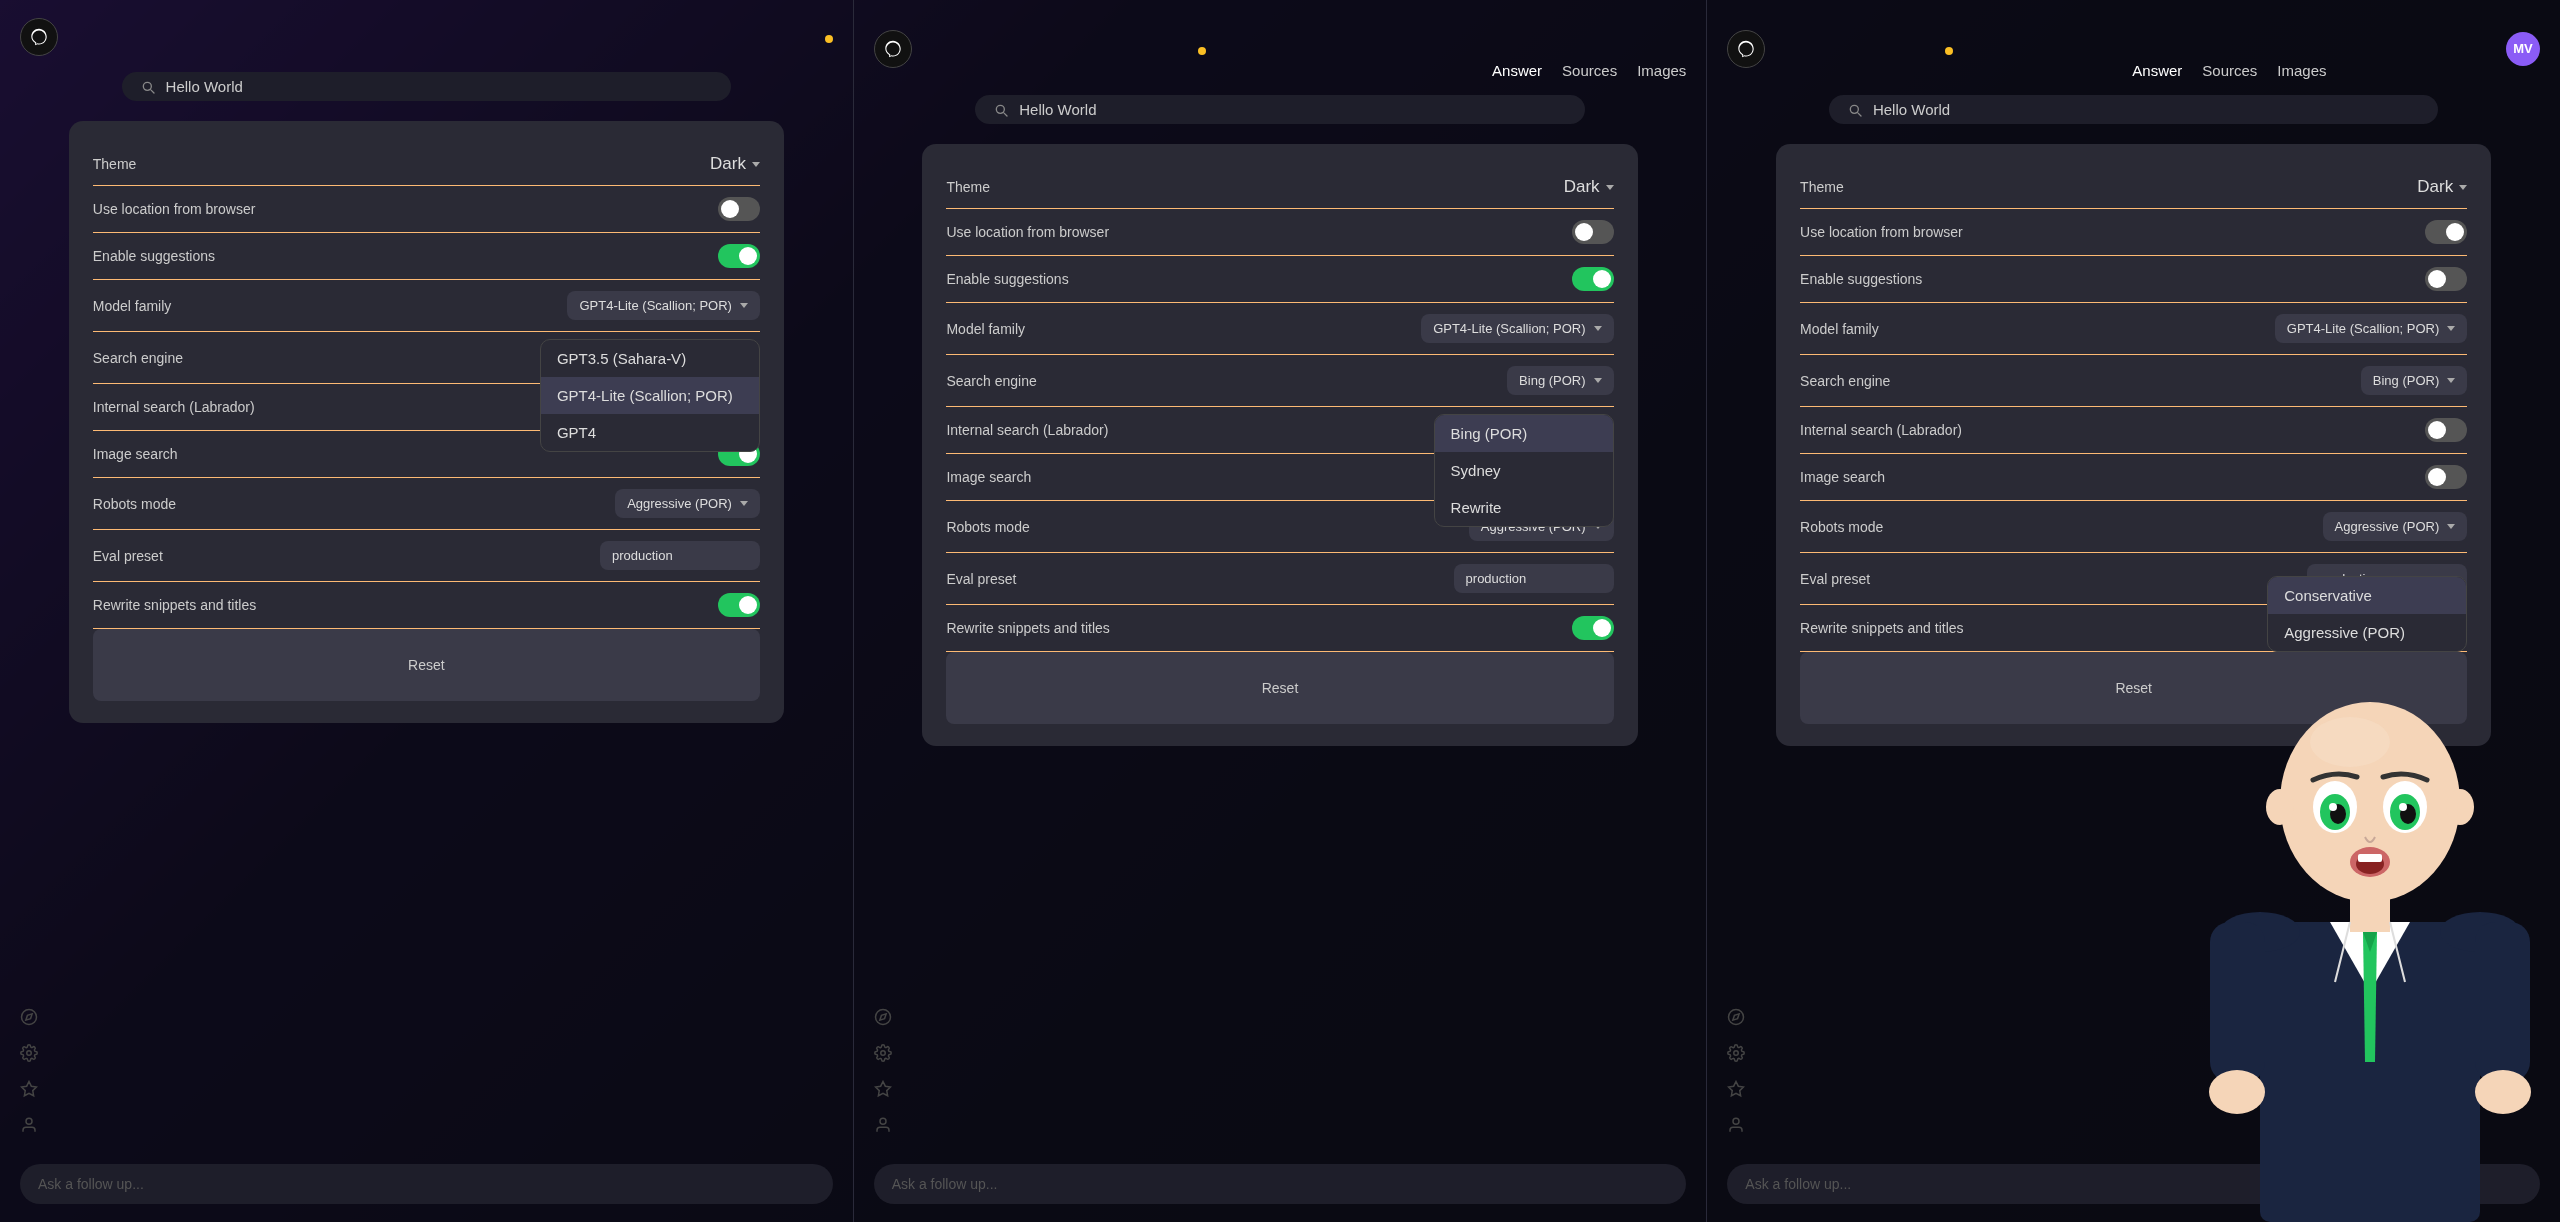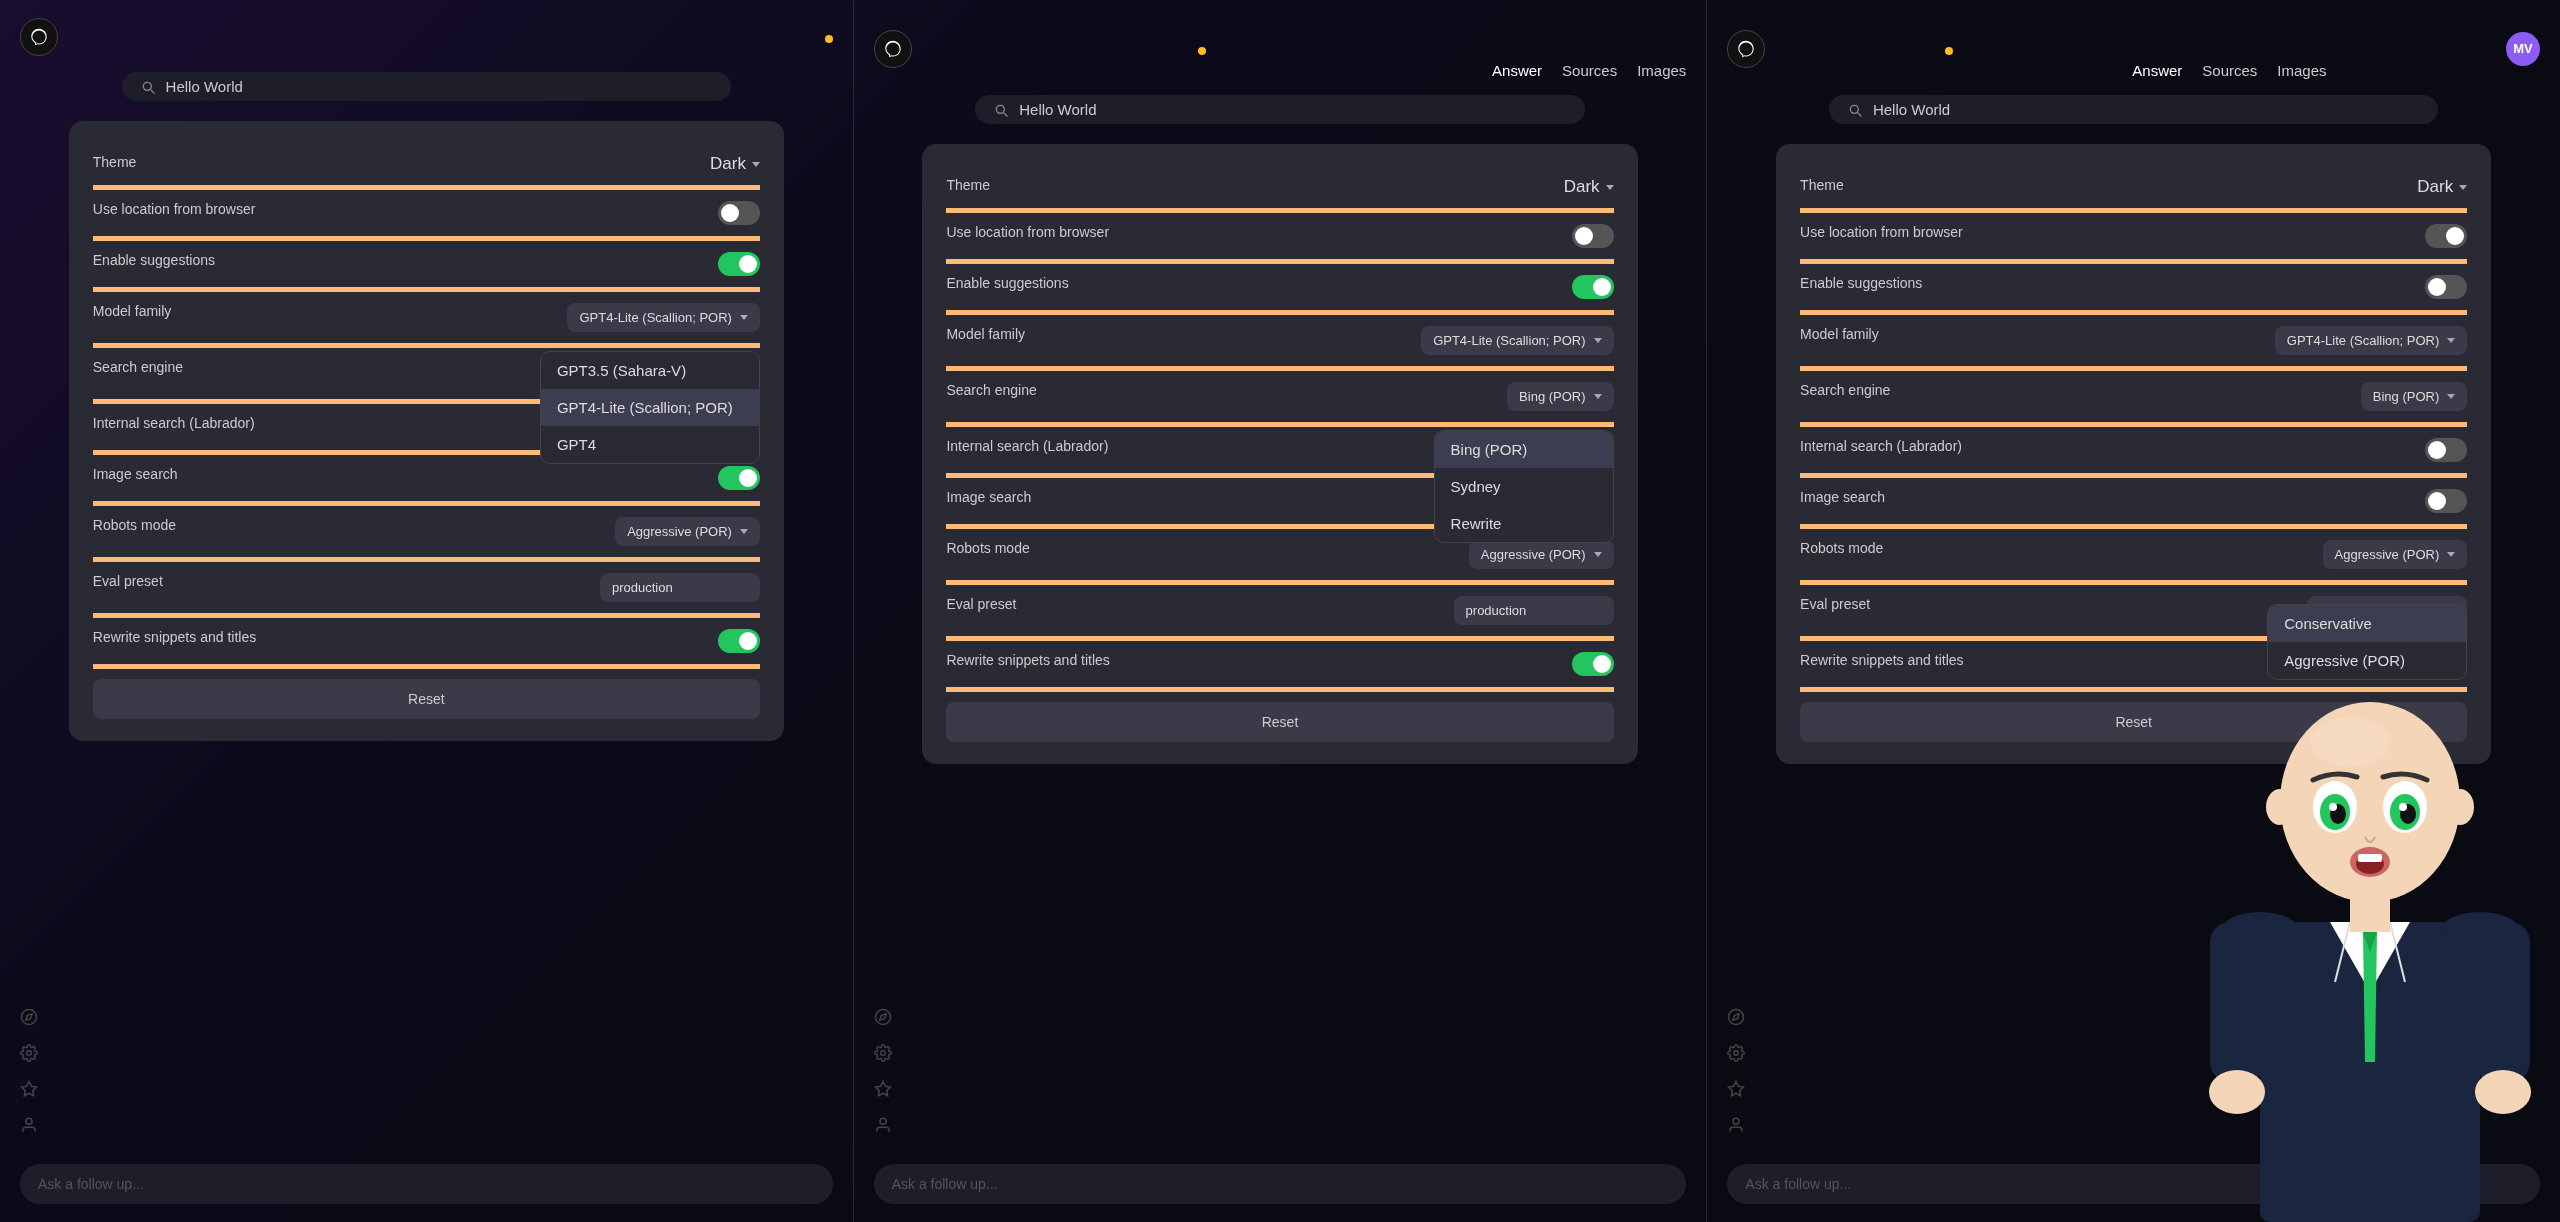--- a/index.html
+++ b/index.html
@@ -134,23 +134,24 @@
       border-radius: 14px;
       padding: 22px 24px;
       margin: 0 auto;
       width: 88%;
       position: relative;
       z-index: 10;
     }
 
     .settings-row {
       display: flex;
+      align-items: center;
       justify-content: space-between;
       padding: 11px 0;
-      border-bottom: 5px solid #fdba74;
+      border-bottom: 1px solid #fdba74;
       position: relative;
     }
 
     .settings-row:last-child { border-bottom: none; }
 
     .settings-label {
       color: #ccc;
       font-size: 14px;
     }
 
@@ -212,28 +213,27 @@
       border-radius: 8px;
       color: #ddd;
       font-size: 13px;
       padding: 7px 12px;
       width: 160px;
     }
 
     
     .reset-btn {
       width: 100%;
-      padding: 12px;
+      padding: 28px;
       background: #3a3a48;
       border: none;
       border-radius: 8px;
       color: #ccc;
       font-size: 14px;
       cursor: pointer;
-      margin-top: 10px;
     }
 
     
     .dropdown-menu {
       position: absolute;
       background: #2a2a35;
       border-radius: 10px;
       border: 1px solid #444;
       z-index: 100;
       min-width: 200px;

